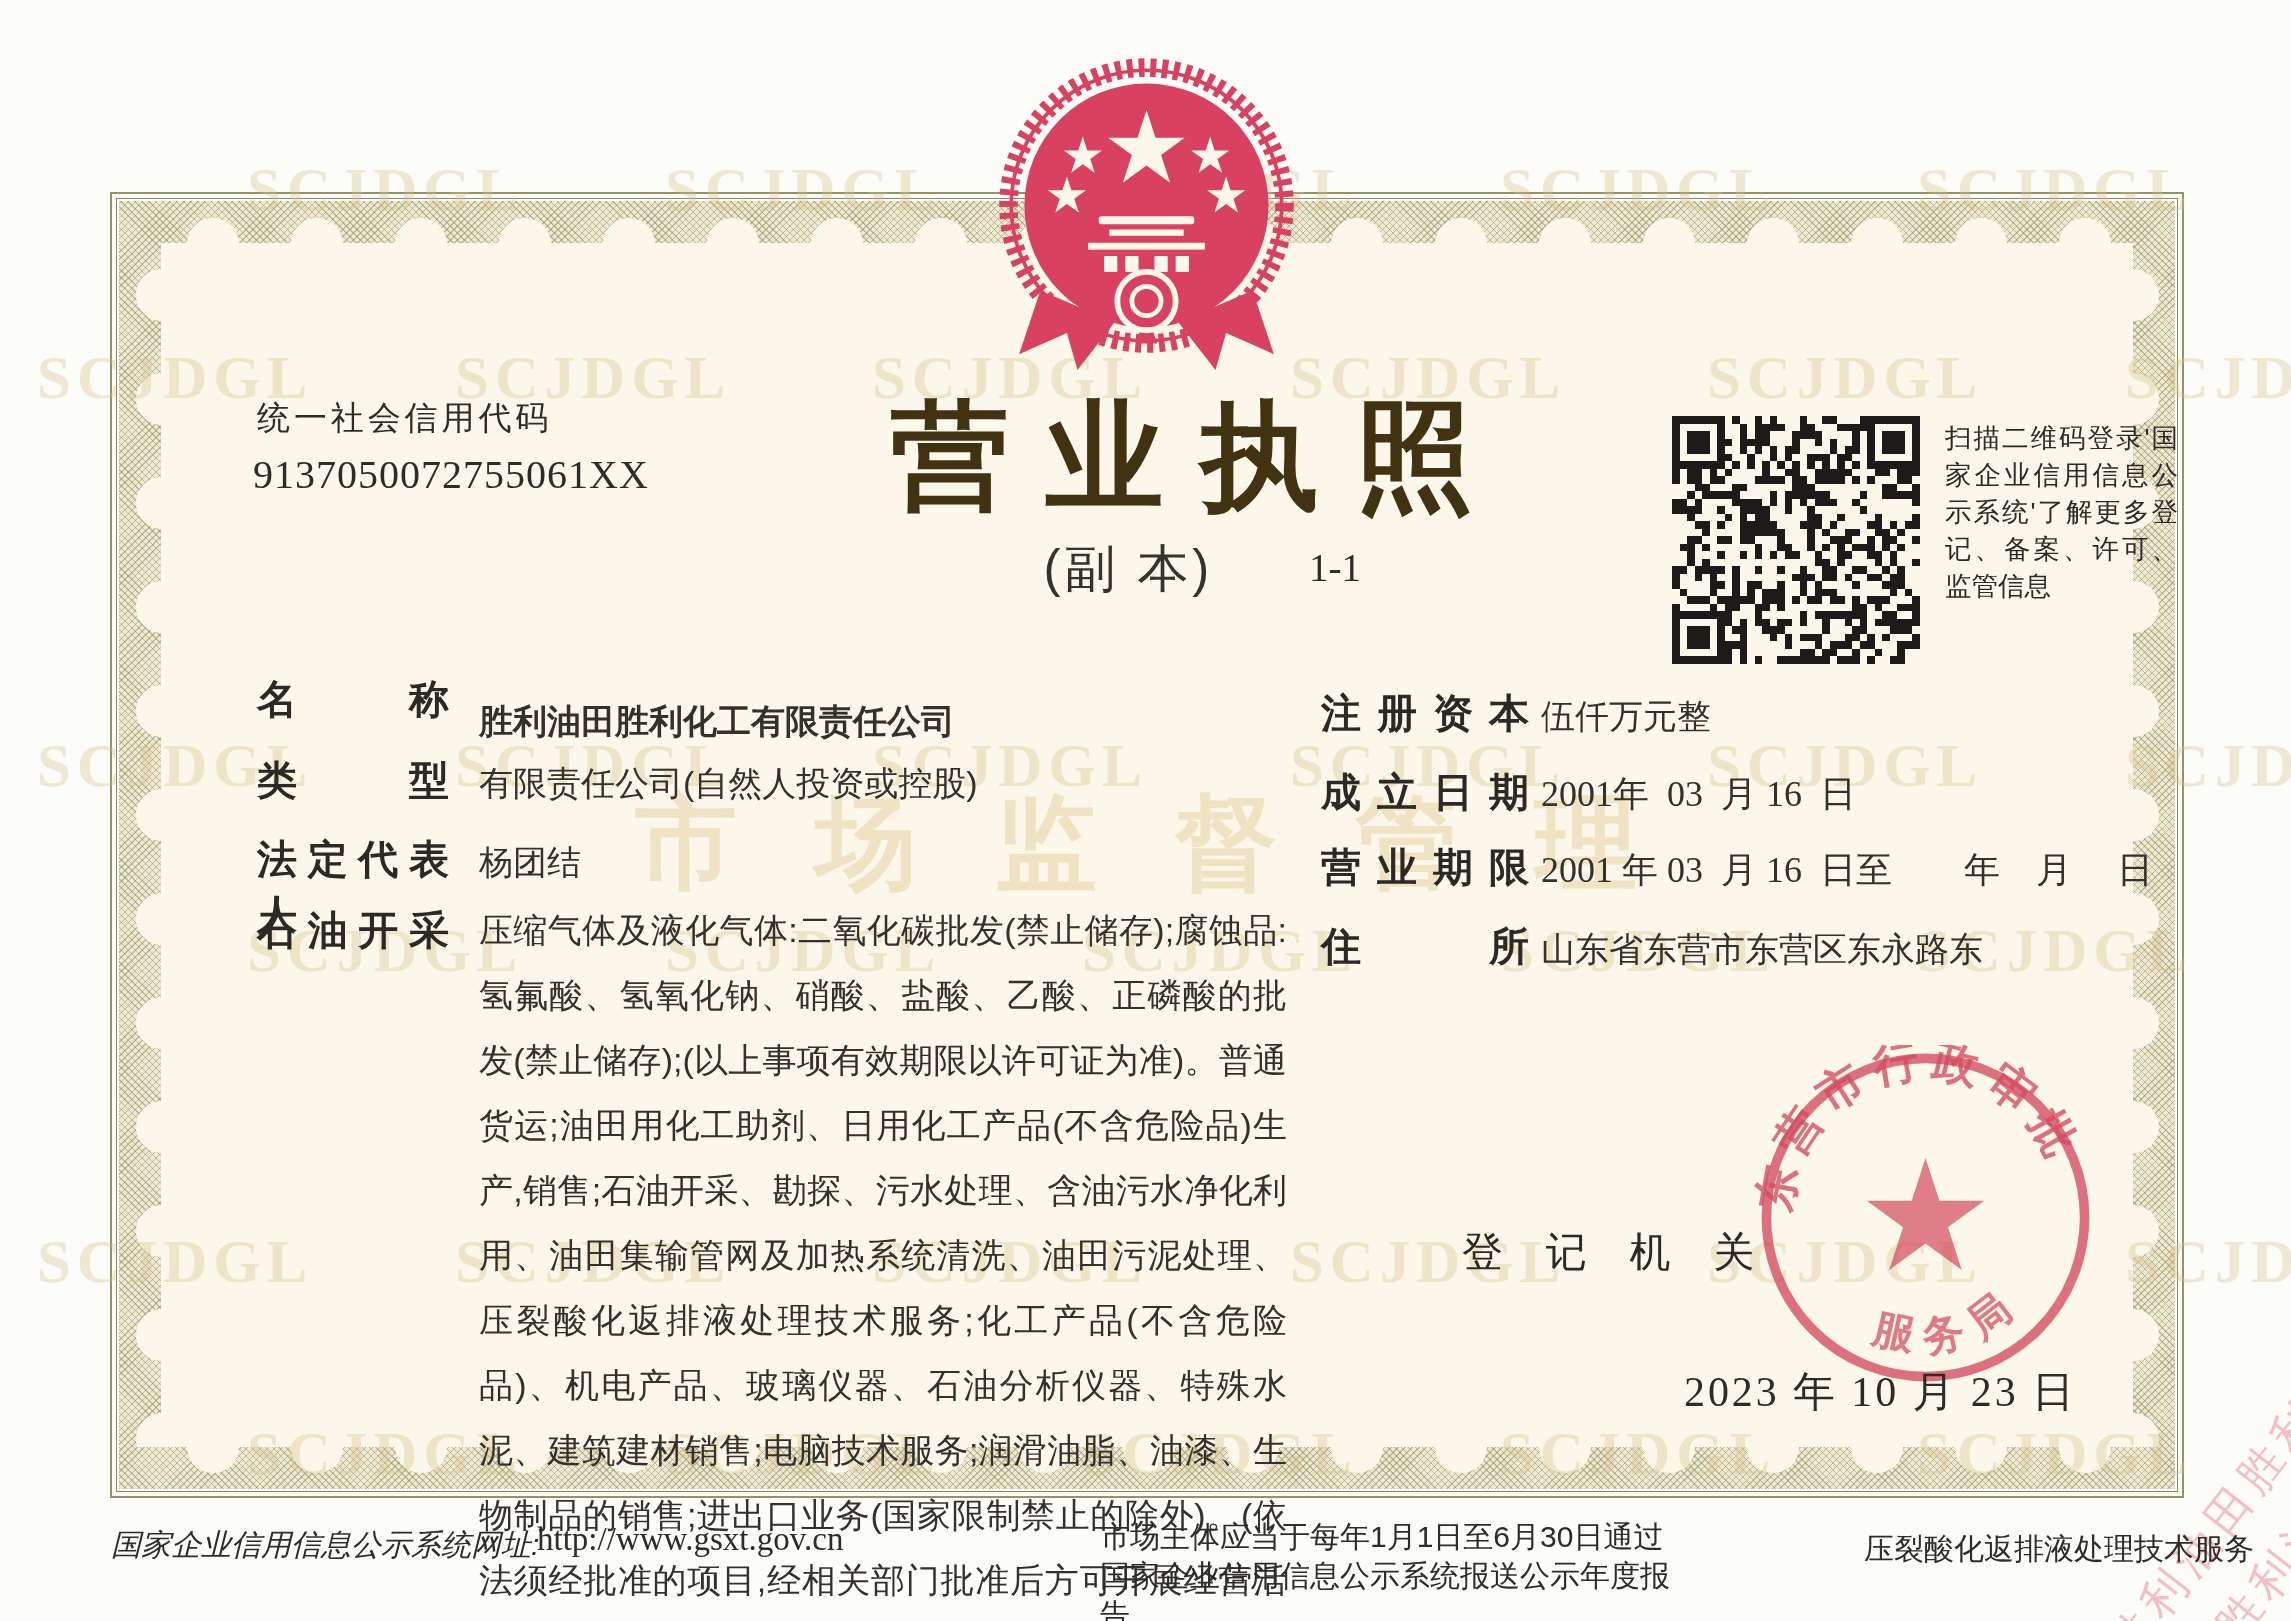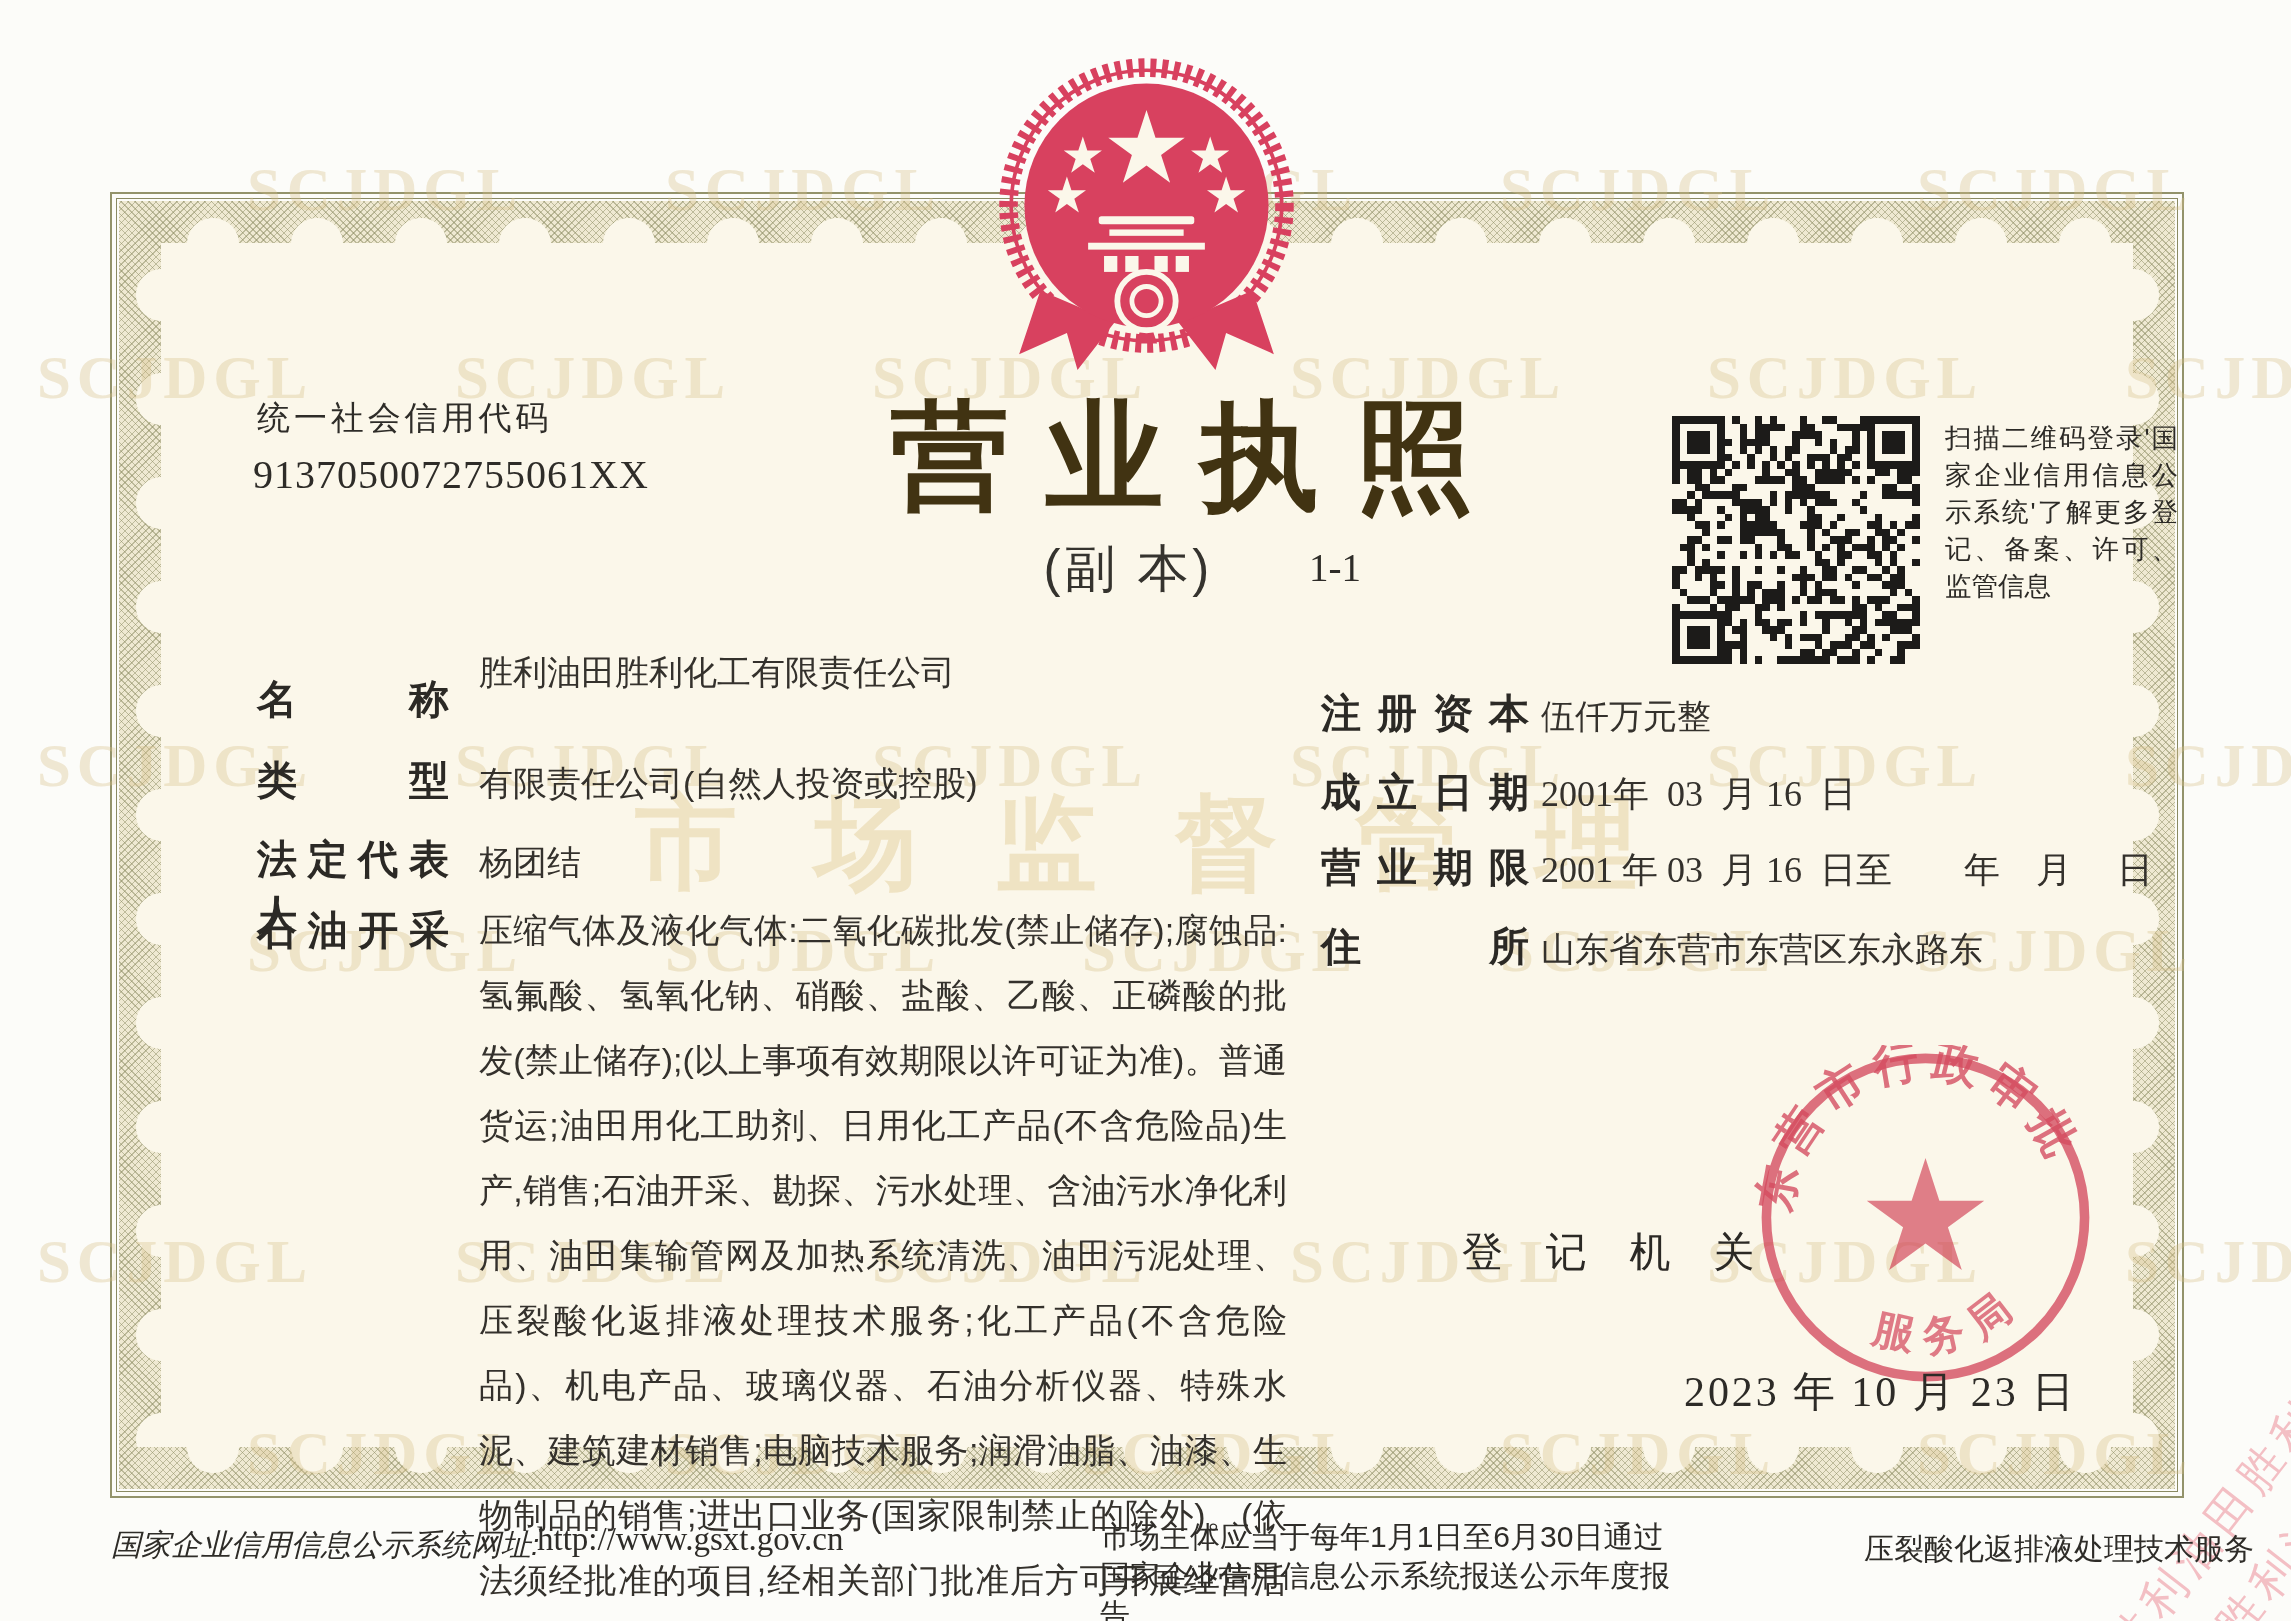--- a/index.html
+++ b/index.html
@@ -1247,21 +1247,21 @@
     <i></i>
     <i></i>
     <i class="on"></i>
     <i class="on"></i>
     <i></i>
     <i></i>
   </div>
 <div class="abs qr-caption">扫描二维码登录'国家企业信用信息公示系统'了解更多登记、备案、许可、监管信息</div>
 
 <div class="abs" style="left:257px;top:672px;"><span class="lab l">名称</span></div>
-<div class="abs val" style="left:479px;top:650px;">胜利油田胜利化工有限责任公司</div>
+<div class="abs val" style="left:479px;top:699px;font-weight:bold;">胜利油田胜利化工有限责任公司</div>
 
 <div class="abs" style="left:257px;top:753px;"><span class="lab l">类型</span></div>
 <div class="abs val" style="left:479px;top:761px;">有限责任公司(自然人投资或控股)</div>
 
 <div class="abs" style="left:257px;top:832px;"><span class="lab l">法定代表人</span></div>
 <div class="abs val" style="left:479px;top:840px;">杨团结</div>
 
 <div class="abs" style="left:257px;top:903px;"><span class="lab l">石油开采</span></div>
 <div class="abs scope">压缩气体及液化气体:二氧化碳批发(禁止储存);腐蚀品:氢氟酸、氢氧化钠、硝酸、盐酸、乙酸、正磷酸的批发(禁止储存);(以上事项有效期限以许可证为准)。普通货运;油田用化工助剂、日用化工产品(不含危险品)生产,销售;石油开采、勘探、污水处理、含油污水净化利用、油田集输管网及加热系统清洗、油田污泥处理、压裂酸化返排液处理技术服务;化工产品(不含危险品)、机电产品、玻璃仪器、石油分析仪器、特殊水泥、建筑建材销售;电脑技术服务;润滑油脂、油漆、生物制品的销售;进出口业务(国家限制禁止的除外)。(依法须经批准的项目,经相关部门批准后方可开展经营活动)。</div>
 

